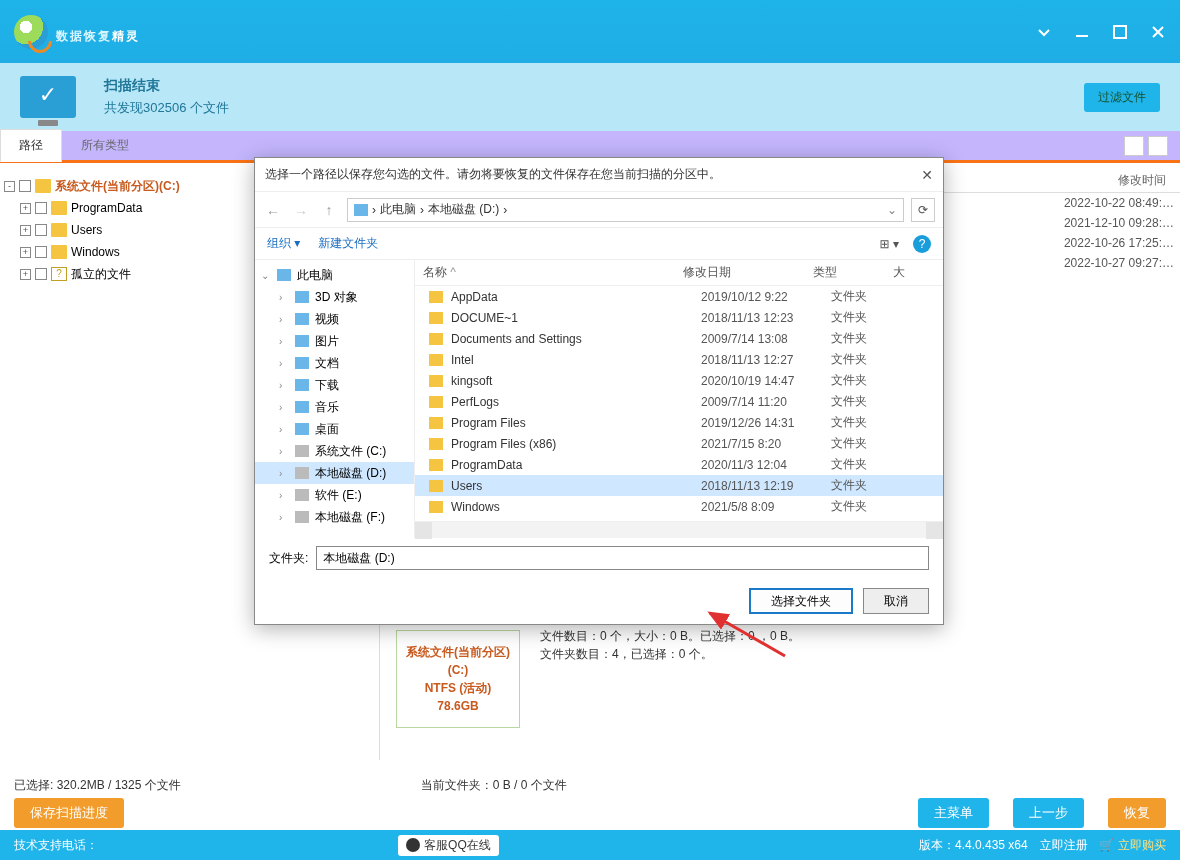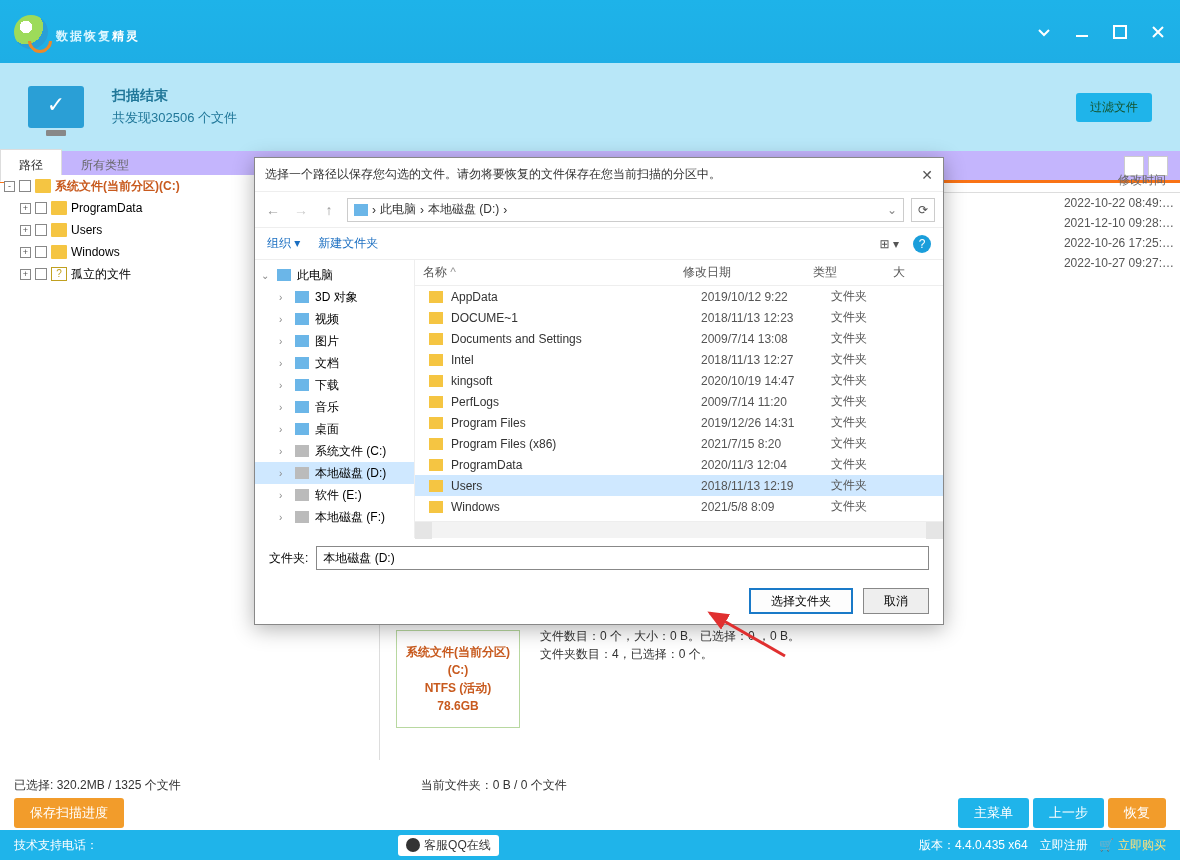--- a/index.html
+++ b/index.html
@@ -9,21 +9,21 @@
 .titlebar { height:63px; background:linear-gradient(#1EB3E9,#1EAEE5); display:flex; align-items:center; padding:0 14px; color:#fff; }
 .logo { display:flex; align-items:center; gap:8px; }
 .logo-img { width:34px; height:34px; border-radius:50%; background:radial-gradient(circle at 35% 35%,#fff 0 20%,#9ddb5a 20% 55%,#2a9fd6 55%); position:relative; }
 .logo-img::after{content:"";position:absolute;right:-4px;bottom:-4px;width:18px;height:18px;border:3px solid #e98a2b;border-radius:50%;border-top-color:transparent;border-left-color:transparent;transform:rotate(45deg);}
 .logo-txt { font-size:24px; font-weight:bold; letter-spacing:2px; }
 .logo-txt span{color:#d8f5ff;}
 .winctrl { margin-left:auto; display:flex; gap:22px; }
 .winctrl div{width:16px;height:16px;cursor:pointer;position:relative;}
 
 
-.strip { height:88px; background:#B8E7F8; display:flex; align-items:center; padding:0 28px; }
+.strip { height:68px; background:#B8E7F8; display:flex; align-items:center; padding:0 20px; }
 .strip .mon{width:56px;height:42px;background:#2a9fd6;border-radius:3px;position:relative;margin-right:28px;}
 .strip .mon::before{content:"✓";color:#fff;font-size:22px;position:absolute;left:50%;top:45%;transform:translate(-50%,-50%);}
 .strip .mon::after{content:"";position:absolute;left:50%;bottom:-8px;transform:translateX(-50%);width:20px;height:6px;background:#888;border-radius:1px;}
 .strip .t1{color:#207799;font-size:14px;font-weight:bold;}
 .strip .t2{color:#207799;font-size:13px;margin-top:4px;}
 .strip .filterbtn{margin-left:auto;background:#1FB4EA;color:#14532d;padding:6px 14px;border-radius:3px;cursor:pointer;}
 
 
 .tabrow { height:32px; background:#c4b5fd; border-bottom:3px solid #f97316; display:flex; align-items:center; }
 .tab { padding:7px 18px; color:#666; cursor:pointer; border:1px solid transparent;}
@@ -221,21 +221,21 @@
   <div>文件数目：0 个，大小：0 B。已选择：0 ，0 B。</div>
   <div>文件夹数目：4，已选择：0 个。</div>
 </div>
 
 <div class="statb1">
   <span>已选择: 320.2MB / 1325 个文件</span>
   <span style="margin-left:240px">当前文件夹：0 B / 0 个文件</span>
 </div>
 <div class="statb2">
   <div class="btn orange">保存扫描进度</div>
-  <div style="margin-left:auto;display:flex;gap:4px">
+  <div style="margin-left:auto;display:flex;gap:24px">
     <div class="btn blue">主菜单</div>
     <div class="btn blue">上一步</div>
     <div class="btn orange">恢复</div>
   </div>
 </div>
 
 <div class="footer">
   <span>技术支持电话：</span>
   <span style="width:90px"></span>
   <div style="margin:0 auto" class="qq">

